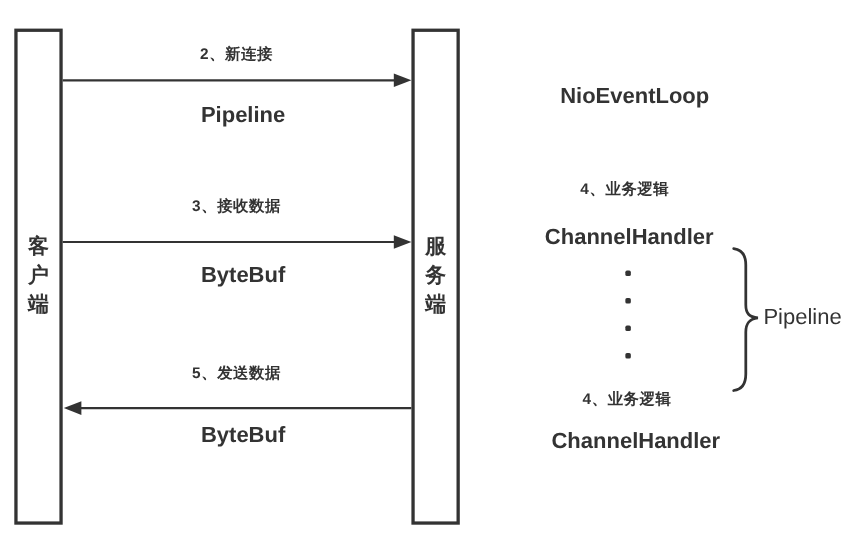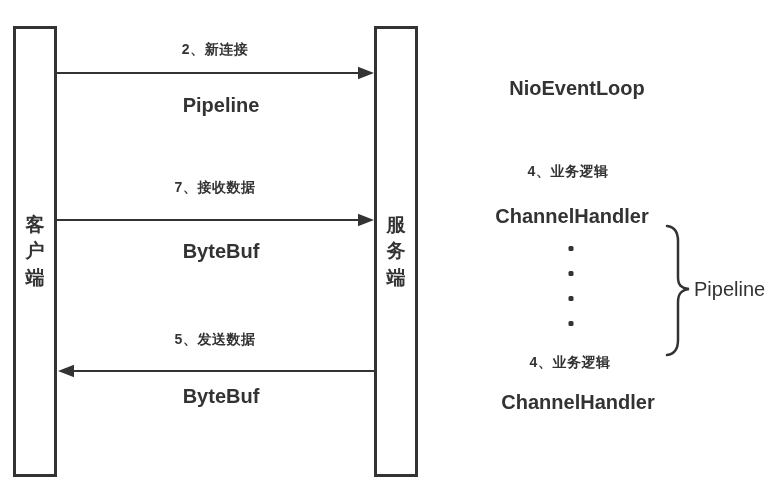--- a/index.html
+++ b/index.html
@@ -127,21 +127,21 @@
         <polygon points="58,371 74,364.8 74,377.2" stroke="none"></polygon>
       </g>
     </g>
 
     <path d="M 667 226 C 675 227 678 232 678 241 L 678 277 C 678 285 681 288 689 289 C 681 290 678 294 678 302 L 678 340 C 678 349 675 354 667 355" fill="none" stroke="#333333" stroke-width="2.5" stroke-linecap="round"></path>
   </svg>
 
   <span class="lbl zh l-step2">2、新连接</span>
   <span class="lbl en l-chan">Pipeline</span>
 
-  <span class="lbl zh l-step3">7、接收数据</span>
+  <span class="lbl zh l-step3">3、接收数据</span>
   <span class="lbl en l-buf1">ByteBuf</span>
 
   <span class="lbl zh l-step5">5、发送数据</span>
   <span class="lbl en l-buf2">ByteBuf</span>
 
   <span class="lbl en l-nio">NioEventLoop</span>
 
   <span class="lbl zh l-step4a">4、业务逻辑</span>
   <span class="lbl en l-ch1">ChannelHandler</span>
 

